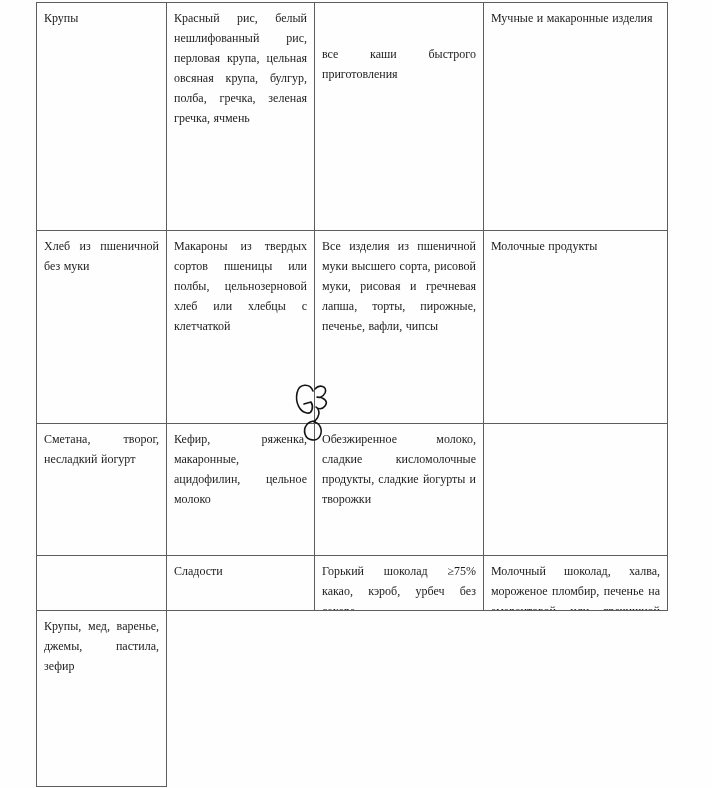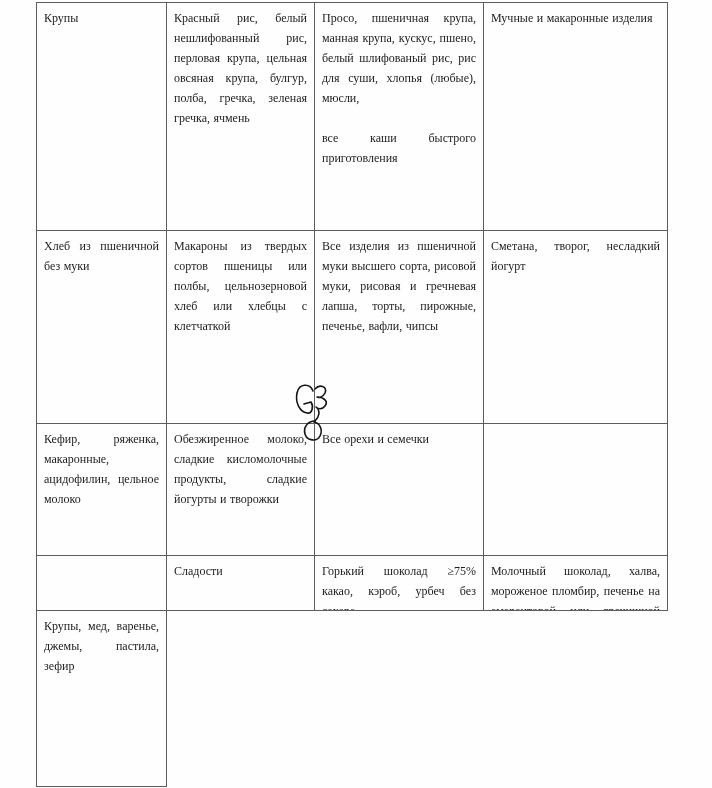--- a/index.html
+++ b/index.html
@@ -33,21 +33,21 @@
     border-bottom:1px solid var(--line);
     padding:5px 7px 2px 7px;
     font-size:12px;
     line-height:20px;
     text-align:justify;
     text-align-last:left;
     overflow:hidden;
     word-spacing:0.5px;
   }
   .cell .para2{
-    margin-top:20px;
+    margin-top:36px;
   }
   .scribble{
     position:absolute;
     left:288px;
     top:372px;
     z-index:2;
     pointer-events:none;
   }
   .scribble path{
     fill:none;
@@ -58,34 +58,33 @@
   }
 </style>
 </head>
 <body>
 
 <div class="doc-table">
 
   <div class="cell">Крупы</div>
   <div class="cell">Красный рис, белый нешлифованный рис, перловая крупа, цельная овсяная крупа, булгур, полба, гречка, зеленая гречка, ячмень</div>
   <div class="cell">
-    <div>Просо, пшеничная крупа, манная крупа, кускус, пшено, белый шлифованый рис, рис для суши, хлопья (любые), мюсли,</div>
     <div class="para2">все каши быстрого приготовления</div>
   </div>
 
   <div class="cell">Мучные и макаронные изделия</div>
   <div class="cell">Хлеб из пшеничной без муки</div>
   <div class="cell">Макароны из твердых сортов пшеницы или полбы, цельнозерновой хлеб или хлебцы с клетчаткой</div>
   <div class="cell">Все изделия из пшеничной муки высшего сорта, рисовой муки, рисовая и гречневая лапша, торты, пирожные, печенье, вафли, чипсы</div>
 
+  <div class="cell">Молочные продукты</div>
   <div class="cell">Сметана, творог, несладкий йогурт</div>
   <div class="cell">Кефир, ряженка, макаронные, ацидофилин, цельное молоко</div>
   <div class="cell">Обезжиренное молоко, сладкие кисломолочные продукты, сладкие йогурты и творожки</div>
 
-  <div class="cell">Все орехи и семечки</div>
   <div class="cell"></div>
   <div class="cell"></div>
 
   <div class="cell">Сладости</div>
   <div class="cell">Горький шоколад ≥75% какао, кэроб, урбеч без сахара</div>
   <div class="cell">Молочный шоколад, халва, мороженое пломбир, печенье на амарантовой или гречишной муке без сахара</div>
   <div class="cell">Крупы, мед, варенье, джемы, пастила, зефир</div>
 
 </div>
 

